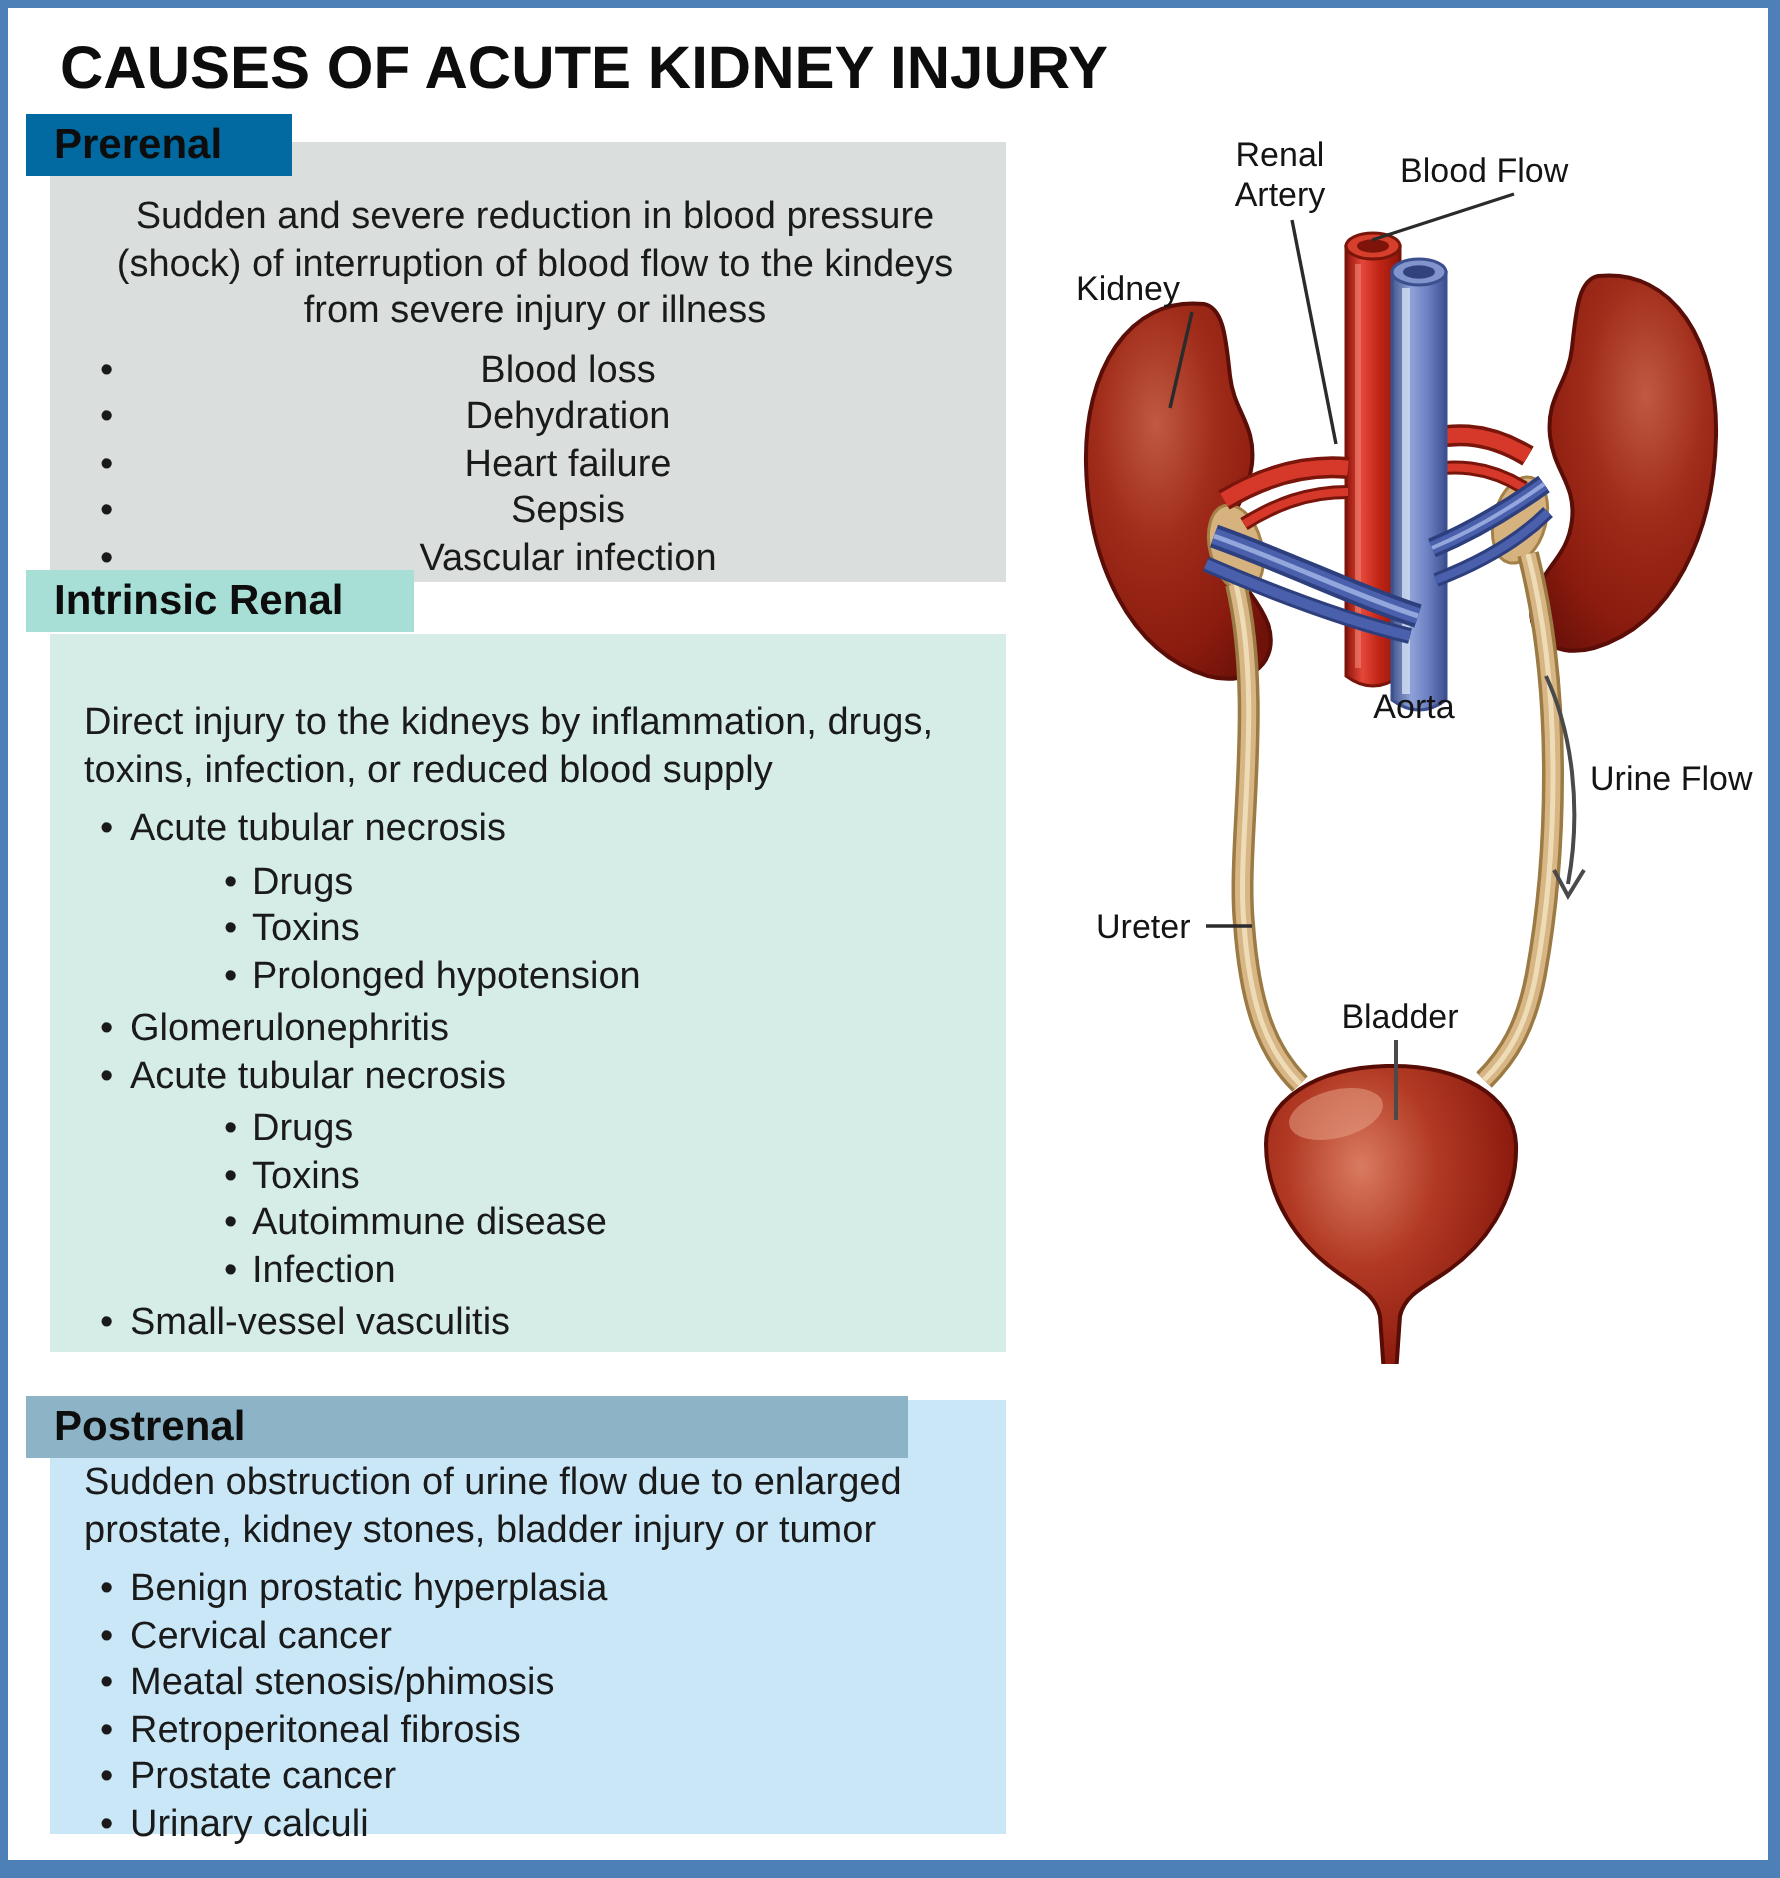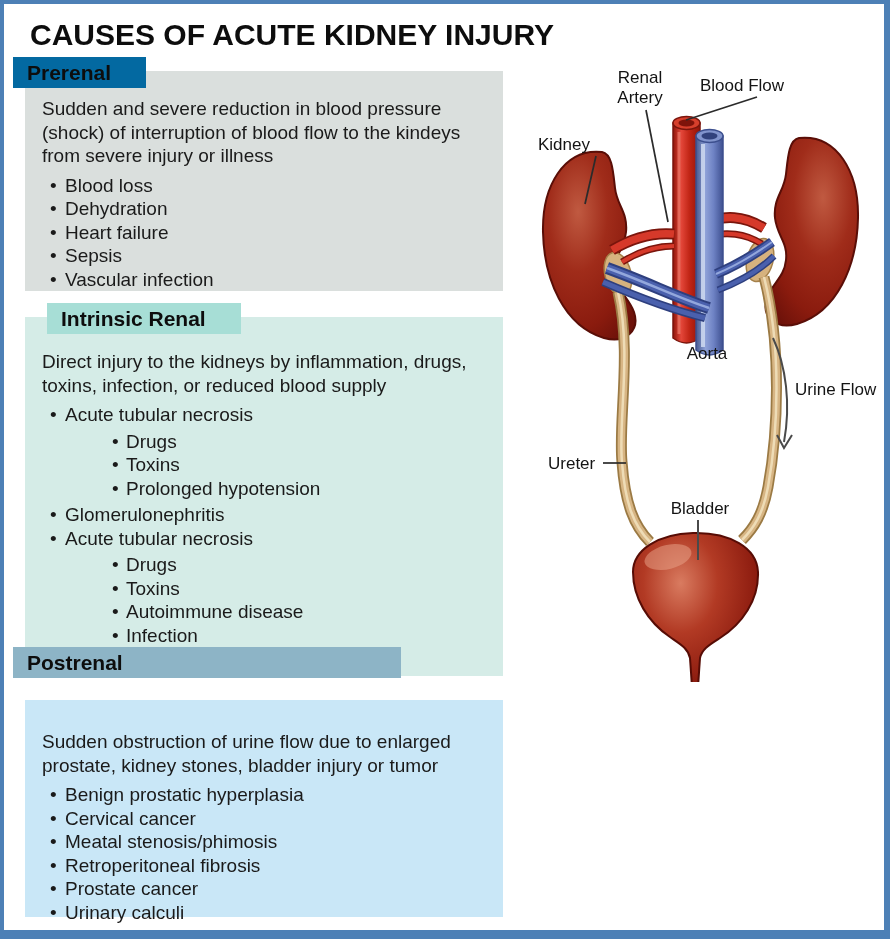--- a/index.html
+++ b/index.html
@@ -25,26 +25,26 @@
   .panel p { margin:0; padding:0 10px 0 17px; }
   .panel ul { margin:6px 0 0 0; padding:0; list-style:none; }
   .panel li { position:relative; padding-left:40px; }
   .panel li::before { content:"\2022"; position:absolute; left:25px; }
   .panel li.l2 { padding-left:101px; }
   .panel li.l2::before { left:87px; }
   .panel li.l1 + li.l2 { margin-top:3px; }
   .panel li.l2 + li.l1 { margin-top:3px; }
 
   .tab-prerenal  { left:9px;  top:53px;  width:133px; background:#0369a1; }
-  .panel-prerenal{ top:67px;  height:220px; background:#dadfdd; padding-top:26px; }
-
-  .tab-intrinsic { left:9px;  top:299px; width:194px; background:#a7ded6;margin-left:34px; }
+  .panel-prerenal{ top:67px;  height:220px; background:#dadfdd; padding-top:26px;text-align:center; }
+
+  .tab-intrinsic { left:9px;  top:281px; width:194px; background:#a7ded6; }
   .panel-intrinsic{ top:313px; height:359px; background:#d5ece7; padding-top:33px; }
 
-  .tab-postrenal { left:9px;  top:643px; width:388px; background:#8db4c6; }
+  .tab-postrenal { left:9px;  top:694px; width:441px; background:#8db4c6; }
   .panel-postrenal{ top:696px; height:217px; background:#c9e7f7; padding-top:30px; }
 
   .diagram { position:absolute; left:502px; top:48px; width:380px; height:630px; }
   .diagram text { font-family:"Liberation Sans", sans-serif; font-size:17px; fill:#141414; }
 </style>
 </head>
 <body>
 
 <div class="frame">
 

